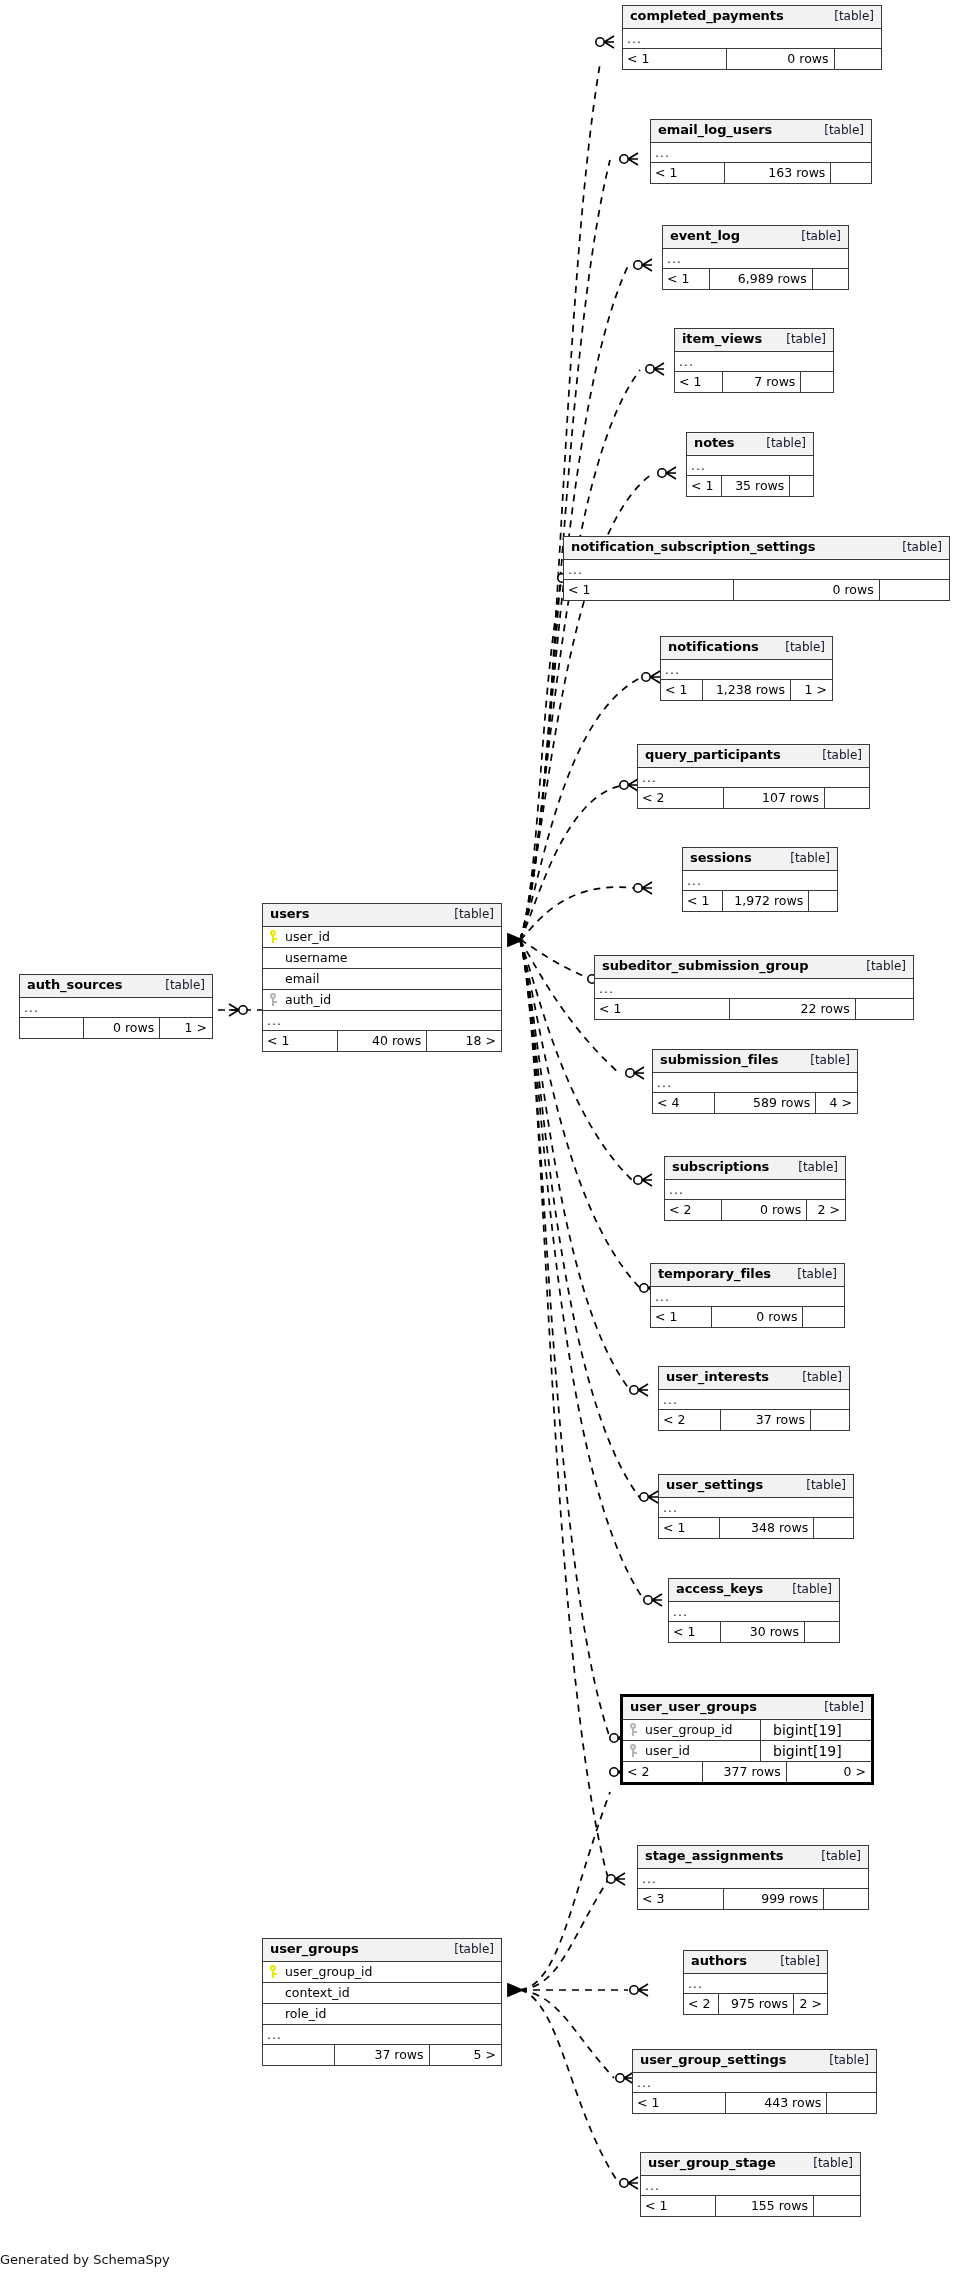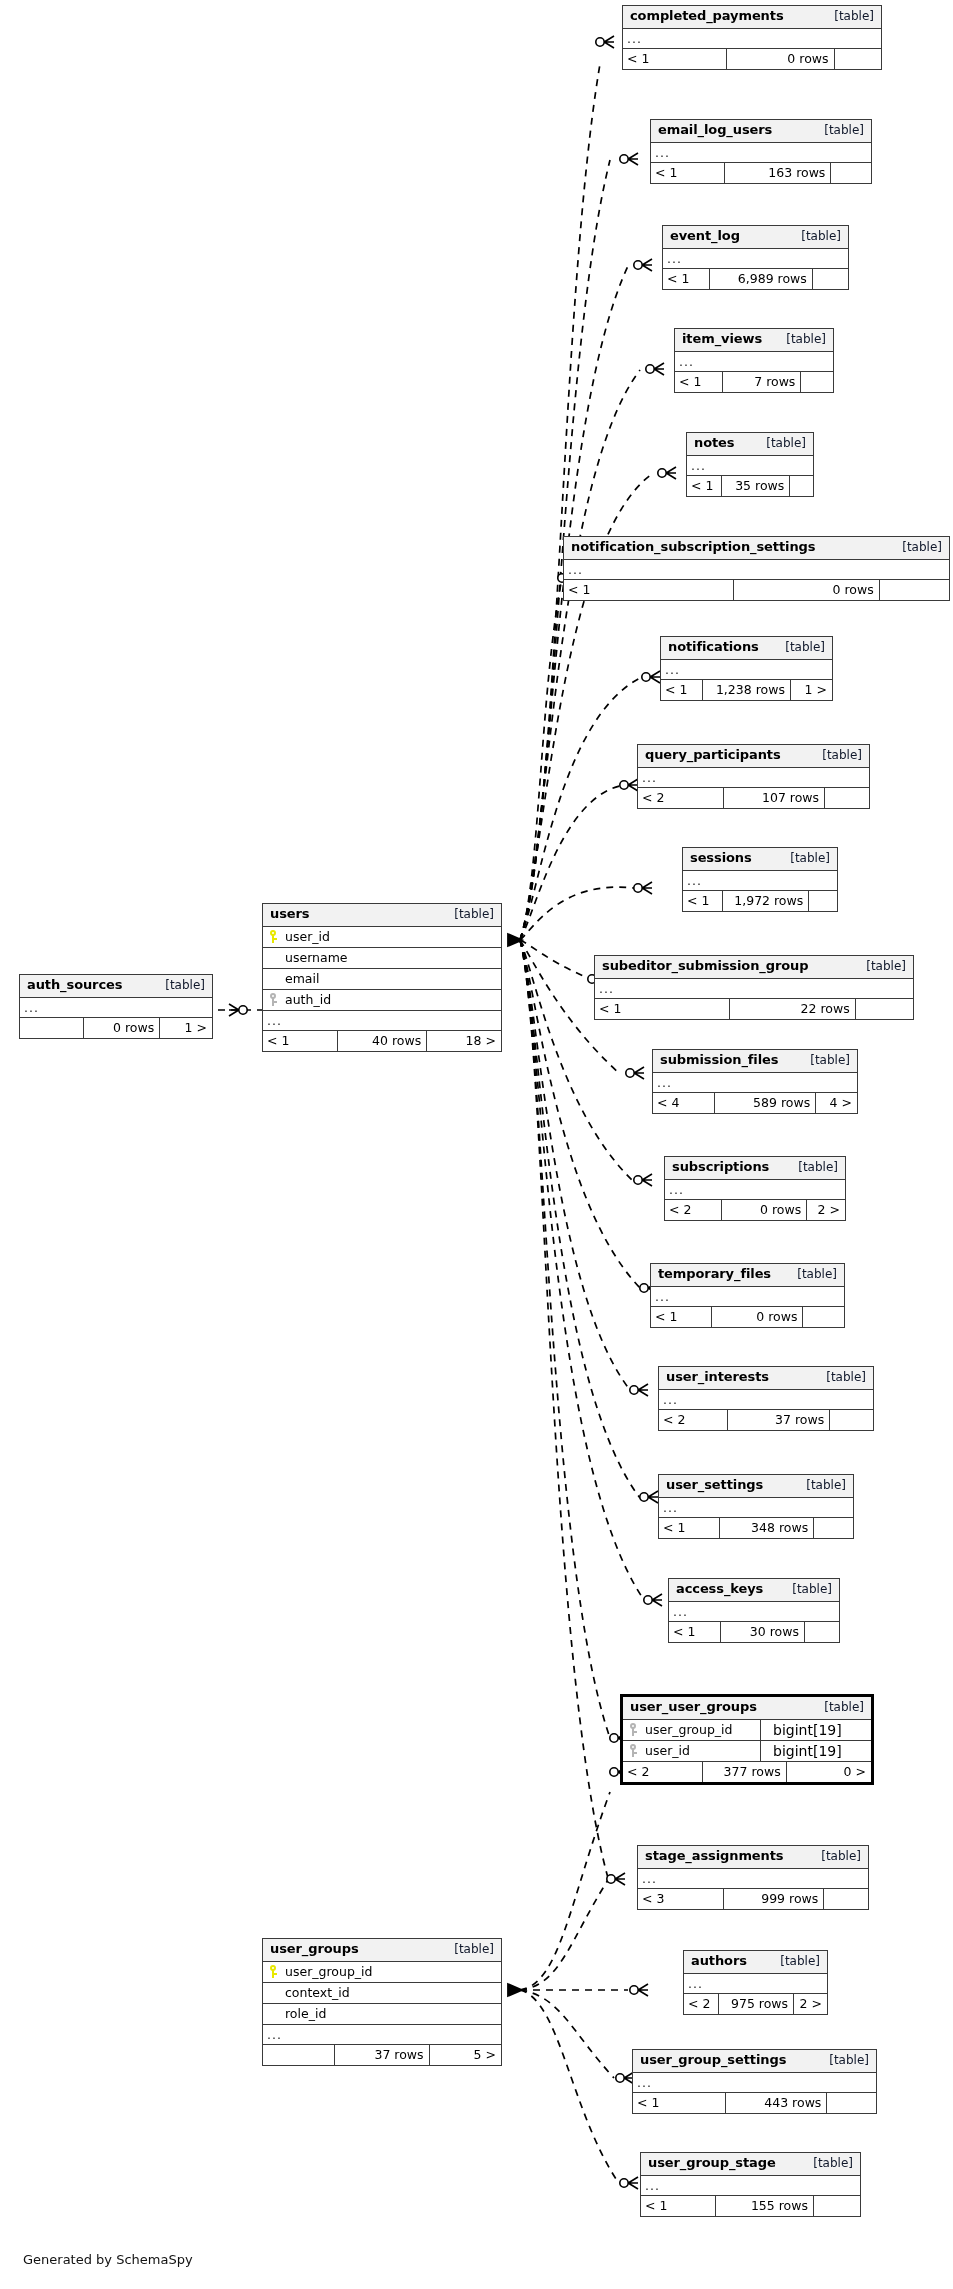--- a/index.html
+++ b/index.html
@@ -156,21 +156,21 @@
     position: absolute;
     left: 6px; top: 8px;
     width: 3px; height: 2px;
     background: currentColor;
   }
   .key.pk { color: #e8e800; }
   .key.fk { color: #b4b4b4; }
 
   .footer-note {
     position: absolute;
-    left: 23px;
+    left: 0;
     top: 2252px;
     font-size: 13px;
     color: #111;
     font-family: "DejaVu Sans", "Liberation Sans", sans-serif;
   }
 </style>
 </head>
 <body>
 
 <div id="canvas">
@@ -407,21 +407,21 @@
       <span class="ttype">[table]</span>
     </div>
     <div class="ellipsis">...</div>
     <div class="foot">
       <div class="f left" style="width:31%;">&lt; 1</div>
       <div class="f mid" style="width:48%;">0 rows</div>
       <div class="f right" style="width:21%;"></div>
     </div>
   </div>
 
-  <div class="node" style="left:658px; top:1366px; width:216px;">
+  <div class="node" style="left:658px; top:1366px; width:192px;">
     <div class="title">
       <span class="tname">user_interests</span>
       <span class="ttype">[table]</span>
     </div>
     <div class="ellipsis">...</div>
     <div class="foot">
       <div class="f left" style="width:32%;">&lt; 2</div>
       <div class="f mid" style="width:48%;">37 rows</div>
       <div class="f right" style="width:20%;"></div>
     </div>

